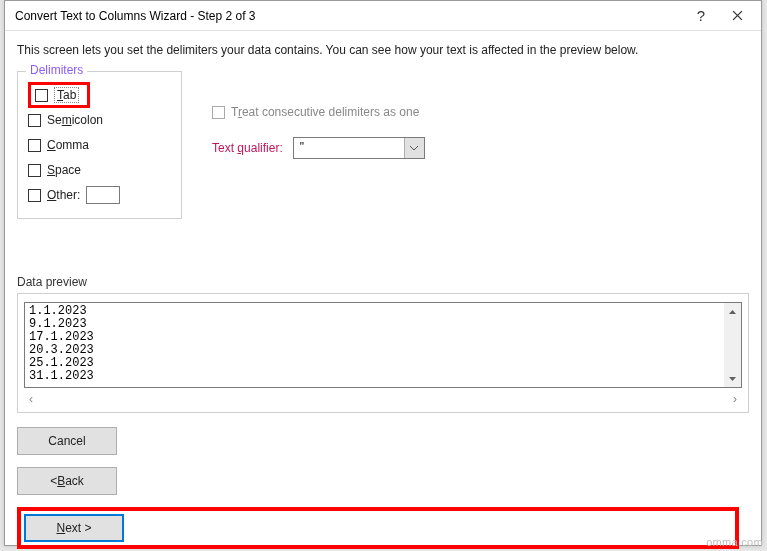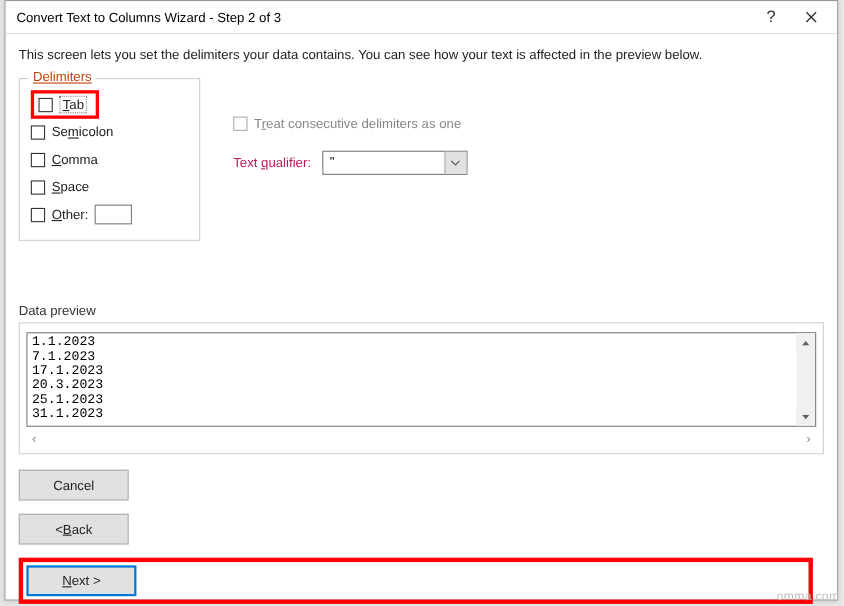--- a/index.html
+++ b/index.html
@@ -52,22 +52,21 @@
       position: relative;
       border: 1px solid #cfcfcf;
       padding: 12px 10px 10px 10px;
     }
     .fieldset .legend {
       position: absolute;
       top: -9px; left: 8px;
       background: #fff;
       padding: 0 4px;
       font-size: 12px;
-      color: #c2410c;
-      text-decoration: underline;
+      color: #8b5cf6;
     }
     .delimiters {
       width: 165px;
       height: 148px;
     }
     .chk-row {
       display: flex;
       align-items: center;
       height: 22px;
       margin-bottom: 3px;
@@ -277,21 +276,21 @@
             </div>
           </div>
         </div>
       </div>
     </div>
 
     <div class="preview-legend">Data preview</div>
     <div class="preview-box">
       <div class="preview-inner">
         <div>1.1.2023</div>
-        <div>7.1.2023</div>
+        <div>9.1.2023</div>
         <div>17.1.2023</div>
         <div>20.3.2023</div>
         <div>25.1.2023</div>
         <div>31.1.2023</div>
         <div class="vscroll">
           <div class="arrow">
               <svg viewBox="0 0 7 4">
                 <path d="M0 4 L3.5 0 L7 4 Z"></path>
               </svg>
             </div>

